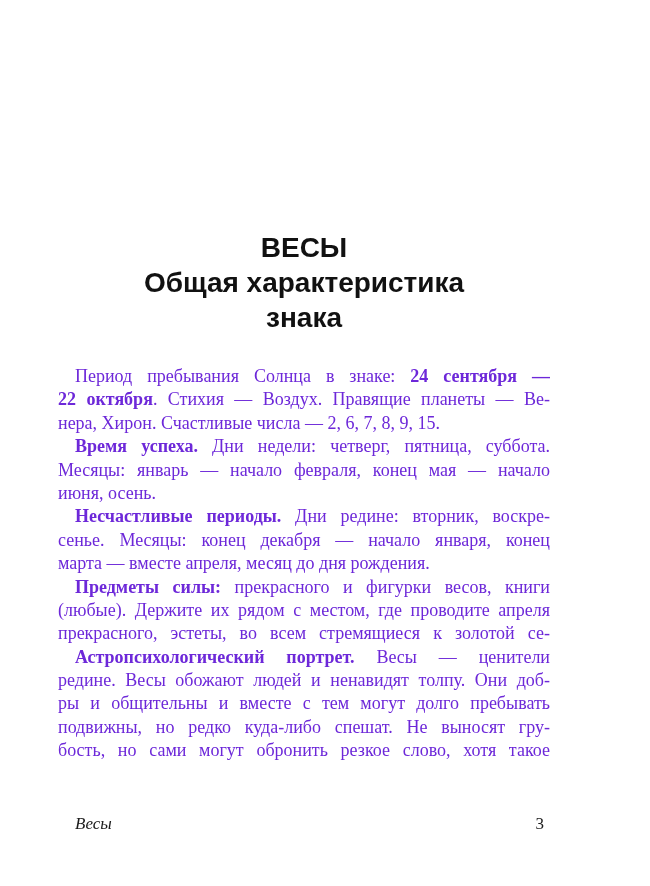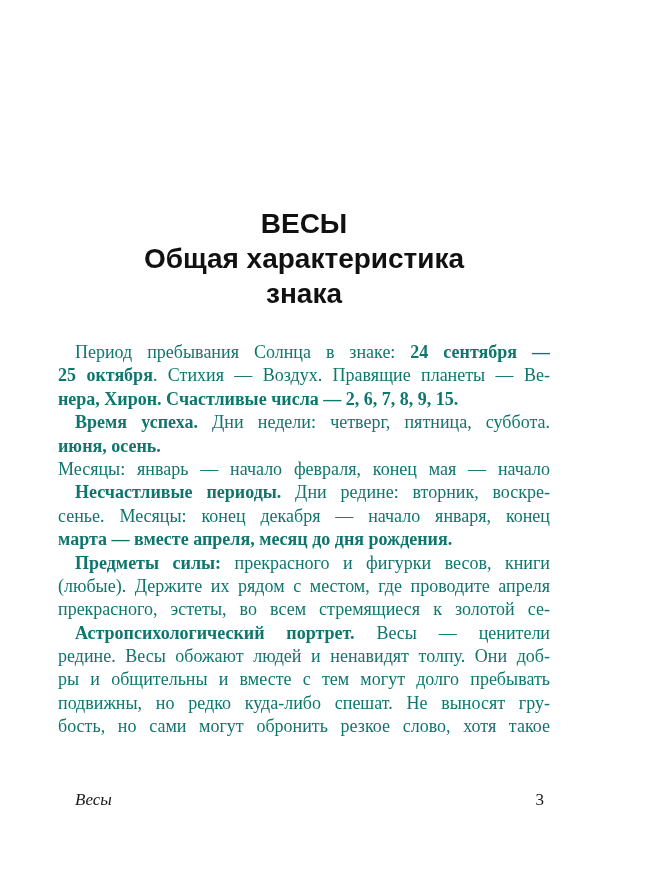--- a/index.html
+++ b/index.html
@@ -12,50 +12,50 @@
     width: 650px;
     height: 886px;
     background: #ffffff;
     color: #1c1c1c;
     overflow: hidden;
   }
   .column {
     position: absolute;
     left: 58px;
     width: 492px;
+    margin-top: 24px;
   }
   
   .title-block {
     top: 206px;
     text-align: center;
     font-family: "Liberation Sans", sans-serif;
     font-weight: 700;
     font-size: 28px;
     line-height: 35px;
     color: #111111;
   }
   
   .body-block {
     top: 341px;
     font-family: "Liberation Serif", serif;
     font-size: 18px;
-    color: #0f766e;
+    color: #6d28d9;
   }
   .line {
     line-height: 23.4px;
     height: 23.4px;
     overflow: hidden;
     text-align: justify;
     text-align-last: justify;
     width: 100%;
     box-sizing: border-box;
   }
   .line.last {
     text-align-last: left;
-    font-weight: bold;
   }
   .line.indent {
     padding-left: 17px;
   }
   .line .b {
     font-weight: 700;
   }
   
   .footer-block {
     top: 789px;
@@ -79,25 +79,25 @@
 <div class="page">
 
   <div class="column title-block">
     <div>ВЕСЫ</div>
     <div>Общая характеристика</div>
     <div>знака</div>
   </div>
 
   <div class="column body-block" id="body-lines">
       <div class="line indent"><span>Период пребывания Солнца в знаке: </span><span class="b">24 сентября —</span></div>
-      <div class="line"><span class="b">25 октября</span><span>. Стихия — Воздух. Правящие планеты — Ве-</span></div>
+      <div class="line"><span class="b">22 октября</span><span>. Стихия — Воздух. Правящие планеты — Ве-</span></div>
       <div class="line last"><span>нера, Хирон. Счастливые числа — 2, 6, 7, 8, 9, 15.</span></div>
       <div class="line indent"><span class="b">Время успеха.</span><span> Дни недели: четверг, пятница, суббота.</span></div>
+      <div class="line"><span>Месяцы: январь — начало февраля, конец мая — начало</span></div>
       <div class="line last"><span>июня, осень.</span></div>
-      <div class="line"><span>Месяцы: январь — начало февраля, конец мая — начало</span></div>
       <div class="line indent"><span class="b">Несчастливые периоды.</span><span> Дни редине: вторник, воскре-</span></div>
       <div class="line"><span>сенье. Месяцы: конец декабря — начало января, конец</span></div>
       <div class="line last"><span>марта — вместе апреля, месяц до дня рождения.</span></div>
       <div class="line indent"><span class="b">Предметы силы:</span><span> прекрасного и фигурки весов, книги</span></div>
       <div class="line"><span>(любые). Держите их рядом с местом, где проводите апреля</span></div>
       <div class="line"><span>прекрасного, эстеты, во всем стремящиеся к золотой се-</span></div>
       <div class="line indent"><span class="b">Астропсихологический портрет.</span><span> Весы — ценители</span></div>
       <div class="line"><span>редине. Весы обожают людей и ненавидят толпу. Они доб-</span></div>
       <div class="line"><span>ры и общительны и вместе с тем могут долго пребывать</span></div>
       <div class="line"><span>подвижны, но редко куда-либо спешат. Не выносят гру-</span></div>

